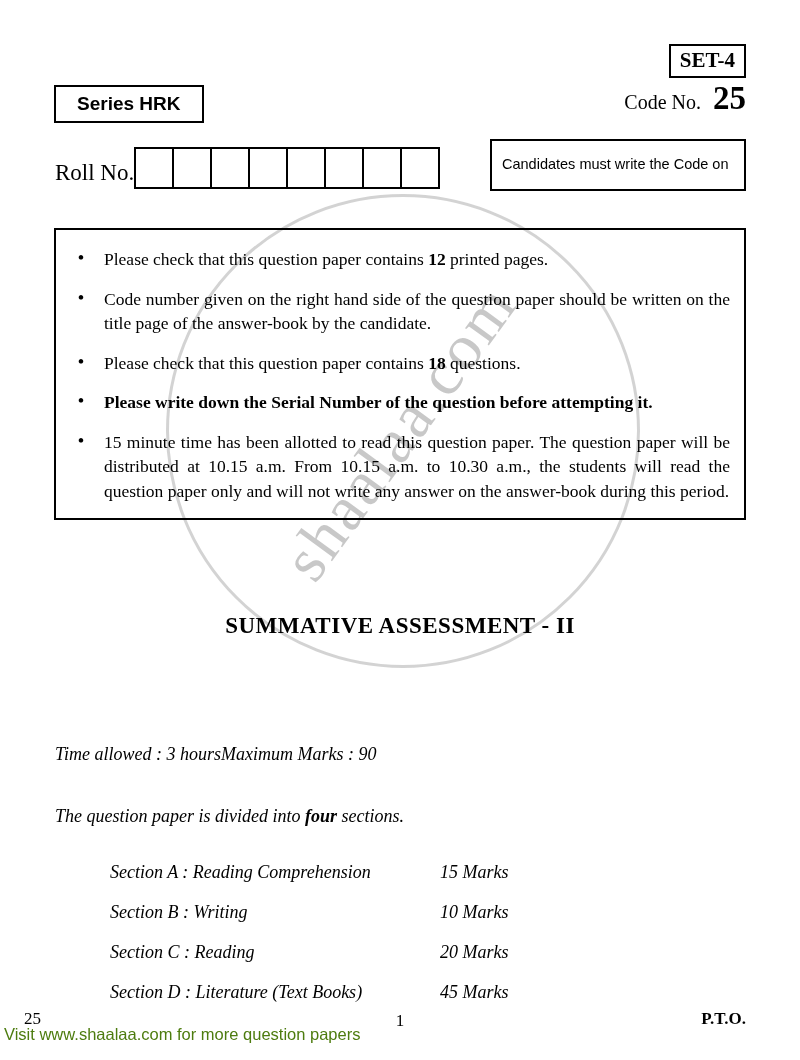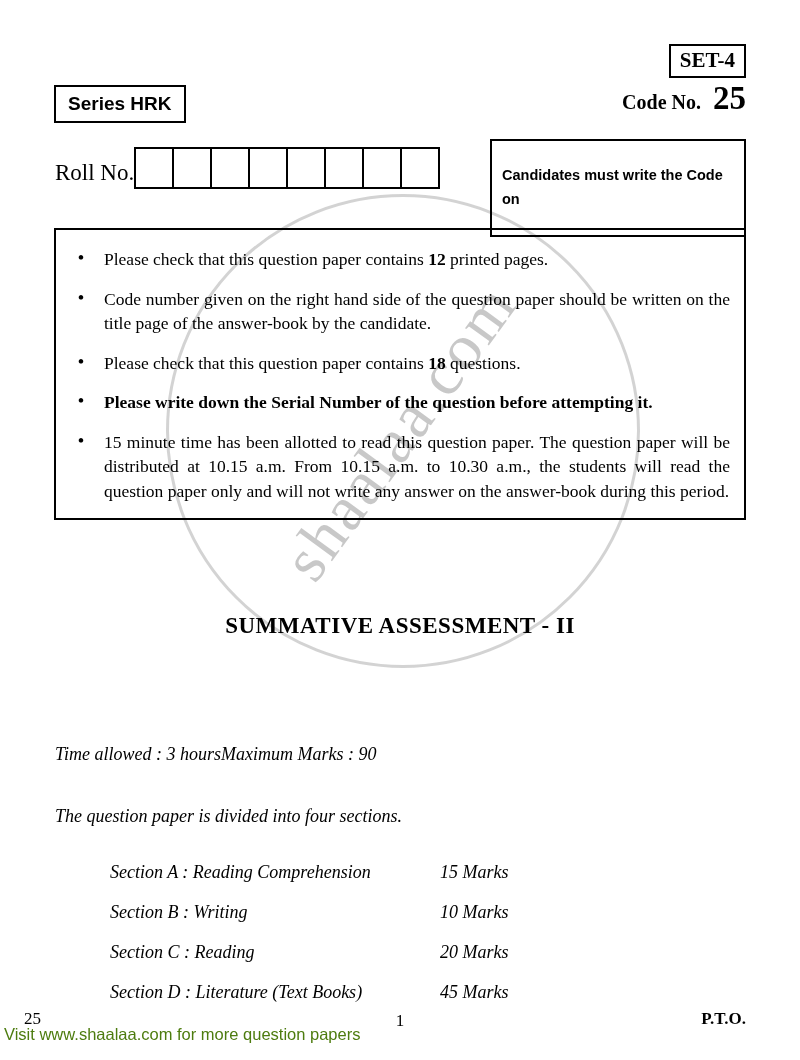--- a/index.html
+++ b/index.html
@@ -31,37 +31,37 @@
   
   .set-box {
     position: absolute; top: 44px; right: 54px;
     border: 2px solid #000; padding: 2px 9px 3px;
     font-weight: bold; font-size: 21px;
   }
   .code-line {
     position: absolute; top: 82px; right: 54px;
     display: flex; align-items: baseline; gap: 12px;
   }
-  .code-label { font-weight: bold; font-size: 20px; }
+  .code-label { font-weight: normal; font-size: 20px; }
   .code-number { font-weight: bold; font-size: 33px; line-height: 1; }
   .series-box {
     position: absolute; top: 85px; left: 54px;
-    border: 2px solid #000; padding: 6px 12px;
+    border: 2px solid #000; padding: 6px 21px;
     font-family: "Liberation Sans", sans-serif;
     font-weight: bold; font-size: 19px;
   }
   .roll-label { position: absolute; left: 55px; top: 160px; font-size: 23px; }
   .roll-boxes { position: absolute; left: 134px; top: 147px; display: flex; }
   .roll-cell { width: 36px; height: 38px; border: 2px solid #000; margin-left: -2px; background: #fff0; }
   .roll-cell:first-child { margin-left: 0; }
   .candidates-box {
     position: absolute; top: 139px; right: 54px; width: 232px;
-    border: 2px solid #000; padding: 23px 10px;
+    border: 2px solid #000; padding: 12px 10px;
     font-family: "Liberation Sans", sans-serif;
-    font-size: 14.5px; line-height: 1.65; font-weight: bold;
+    font-size: 14.5px; line-height: 1.65;
   }
   
   .instructions-box {
     position: absolute; left: 54px; right: 54px; top: 228px;
     border: 2px solid #000;
     padding: 17px 14px 15px 12px;
   }
   .instr-item { position: relative; padding-left: 36px; margin-bottom: 15px; }
   .instr-item:last-child { margin-bottom: 0; }
   .bullet { position: absolute; left: 10px; top: 1px; font-size: 17px; font-weight: bold; }
@@ -79,21 +79,21 @@
   
   .meta-row {
     position: absolute; top: 744px; left: 55px; right: 55px;
     display: flex; justify-content: flex-start;
     font-style: italic; font-size: 18px;
   }
   .sections-intro {
     position: absolute; top: 806px; left: 55px;
     font-style: italic; font-size: 18px;
   }
-  .sections-intro b { font-weight: normal; }
+  .sections-intro b { font-weight: bold; }
   .sections-table {
     position: absolute; top: 852px; left: 110px; width: 480px;
     font-style: italic; font-size: 18px;
   }
   .section-row { display: flex; align-items: center; height: 40px; }
   .section-name { width: 330px; }
   
   .footer-code { position: absolute; left: 24px; top: 1009px; font-size: 17px; }
   .footer-page { position: absolute; left: 0; right: 0; top: 1011px; text-align: center; font-size: 17px; }
   .footer-pto  { position: absolute; right: 54px; top: 1009px; font-size: 17px; font-weight: bold; }

